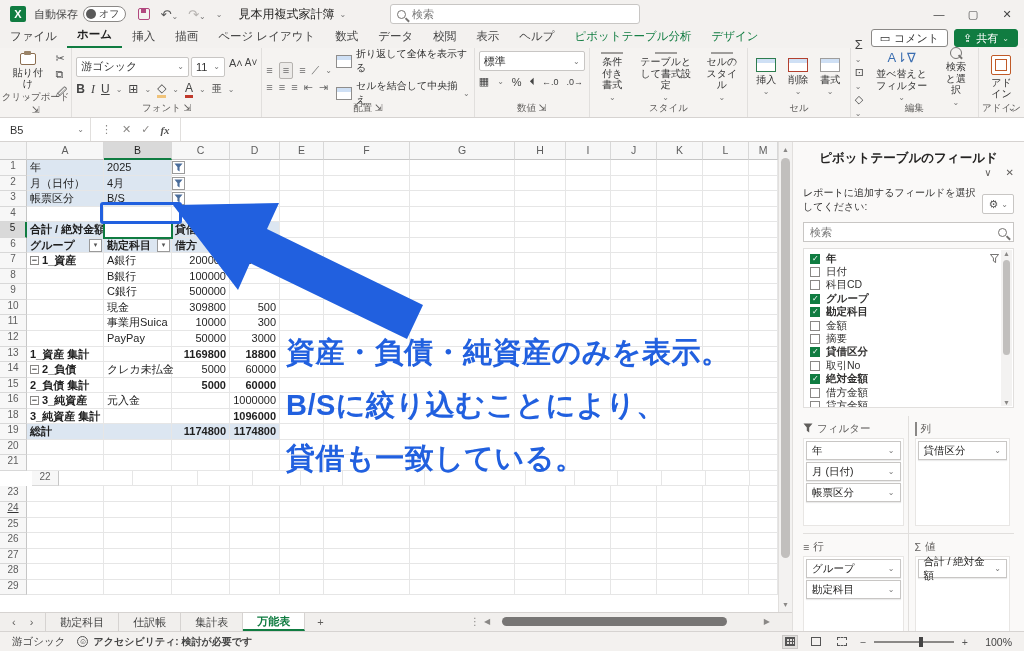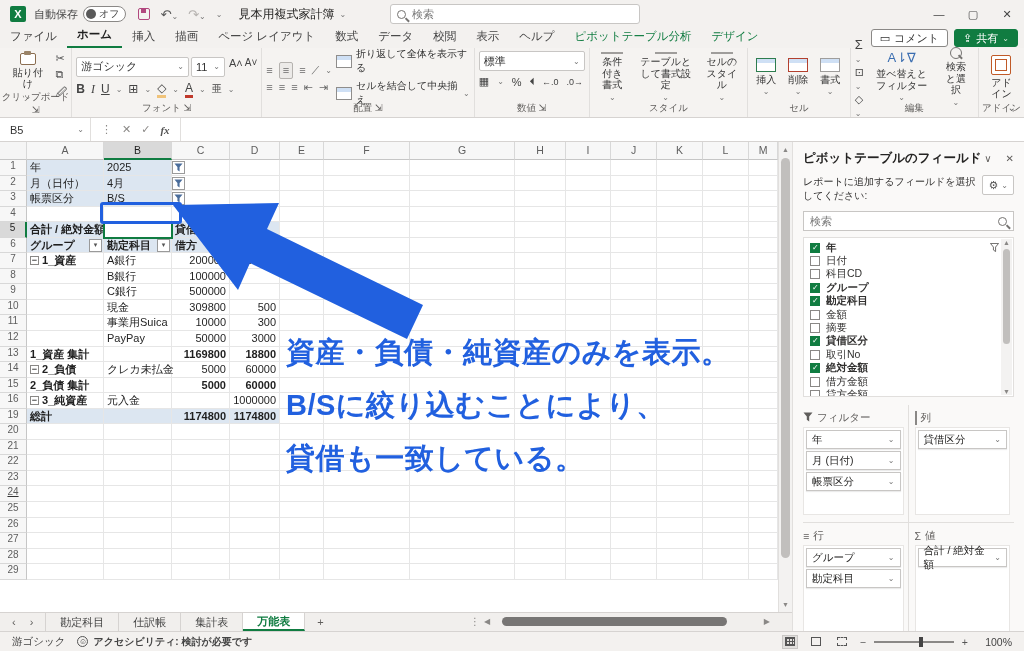--- a/index.html
+++ b/index.html
@@ -98,23 +98,23 @@
   #vthumb { position:absolute; left:2px; right:2px; top:16px; height:400px; background:#c1bfbd; border-radius:5px; }
   #vscroll .arr.bottom { position:absolute; bottom:0; left:0; right:0; }
 
   
   #b3-box { position:absolute; left:100px; top:202px; width:82px; height:22px; border:3px solid #2160DF; border-radius:3px; z-index:5; }
   #arrow-svg { position:absolute; left:0; top:142px; z-index:4; pointer-events:none; }
   #callout { position:absolute; left:286px; top:326px; z-index:5; font-size:29px; font-weight:bold; line-height:53px; letter-spacing:0.5px; white-space:nowrap; }
 
   
   #panel { position:absolute; left:792px; top:142px; width:232px; height:489px; background:#faf9f8; border-left:1px solid #e1dfdd; padding:8px 10px 0; }
-  #panel h1 { font-size:12.5px; color:#252423; display:flex; align-items:center; }
+  #panel h1 { font-size:12.5px; color:#252423; display:flex; align-items:center;flex-direction:column; }
   #panel h1 .sp { margin-left:auto; display:flex; gap:14px; color:#605e5c; font-size:10px; font-weight:normal; }
-  .panel-sub { display:flex; align-items:flex-start; margin-top:8px; font-size:10px; color:#323130; }
+  .panel-sub { display:flex; align-items:flex-end; margin-top:8px; font-size:10px; color:#323130; }
   .gear-btn { margin-left:auto; border:1px solid #c8c6c4; background:#fff; border-radius:2px; height:20px; padding:0 5px; display:flex; align-items:center; gap:3px; color:#555; font-size:11px; }
   .panel-search { margin-top:8px; height:20px; border:1px solid #c8c6c4; background:#fff; display:flex; align-items:center; padding:0 6px; }
   .panel-search input { border:none; outline:none; flex:1; font-size:11px; font-family:inherit; }
   #fieldlist { margin-top:6px; height:160px; border:1px solid #e1dfdd; background:#fff; overflow:hidden; position:relative; padding:3px 14px 0 6px; }
   .fitem { display:flex; align-items:center; gap:6px; height:13.4px; font-size:10.5px; color:#323130; }
   .fitem.on { font-weight:bold; }
   .cb { width:10px; height:10px; border:1px solid #8a8886; background:#fff; flex:none; position:relative; }
   .cb.on { background:#107C41; border-color:#107C41; }
   .cb.on::after { content:"✓"; position:absolute; color:#fff; font-size:8px; left:1px; top:-1px; }
   .fitem .ffilter { margin-left:auto; }
@@ -691,20 +691,36 @@
         <div class="cell" style="width: 86px;"></div>
         <div class="cell" style="width: 105px;"></div>
         <div class="cell" style="width: 51px;"></div>
         <div class="cell" style="width: 45px;"></div>
         <div class="cell" style="width: 46px;"></div>
         <div class="cell" style="width: 46px;"></div>
         <div class="cell" style="width: 46px;"></div>
         <div class="cell" style="width: 29px;"></div>
       </div>
       <div class="grow" style="height: 15.55px;">
+        <div class="rowhead">18</div>
+        <div class="cell bold" style="width: 77px;">3_純資産 集計</div>
+        <div class="cell" style="width: 68px;"></div>
+        <div class="cell" style="width: 58px;"></div>
+        <div class="cell bold num" style="width: 50px;">1096000</div>
+        <div class="cell" style="width: 44px;"></div>
+        <div class="cell" style="width: 86px;"></div>
+        <div class="cell" style="width: 105px;"></div>
+        <div class="cell" style="width: 51px;"></div>
+        <div class="cell" style="width: 45px;"></div>
+        <div class="cell" style="width: 46px;"></div>
+        <div class="cell" style="width: 46px;"></div>
+        <div class="cell" style="width: 46px;"></div>
+        <div class="cell" style="width: 29px;"></div>
+      </div>
+      <div class="grow" style="height: 15.55px;">
         <div class="rowhead">19</div>
         <div class="cell fill bold" style="width: 77px;">総計</div>
         <div class="cell fill" style="width: 68px;"></div>
         <div class="cell fill bold num" style="width: 58px;">1174800</div>
         <div class="cell fill bold num" style="width: 50px;">1174800</div>
         <div class="cell" style="width: 44px;"></div>
         <div class="cell" style="width: 86px;"></div>
         <div class="cell" style="width: 105px;"></div>
         <div class="cell" style="width: 51px;"></div>
         <div class="cell" style="width: 45px;"></div>
@@ -738,21 +754,21 @@
         <div class="cell" style="width: 44px;"></div>
         <div class="cell" style="width: 86px;"></div>
         <div class="cell" style="width: 105px;"></div>
         <div class="cell" style="width: 51px;"></div>
         <div class="cell" style="width: 45px;"></div>
         <div class="cell" style="width: 46px;"></div>
         <div class="cell" style="width: 46px;"></div>
         <div class="cell" style="width: 46px;"></div>
         <div class="cell" style="width: 29px;"></div>
       </div>
-      <div class="grow" style="height: 15.55px;">
+      <div class="grow" style="height: 15.55px; padding-left: 32px;">
         <div class="rowhead">22</div>
         <div class="cell" style="width: 77px;"></div>
         <div class="cell" style="width: 68px;"></div>
         <div class="cell" style="width: 58px;"></div>
         <div class="cell" style="width: 50px;"></div>
         <div class="cell" style="width: 44px;"></div>
         <div class="cell" style="width: 86px;"></div>
         <div class="cell" style="width: 105px;"></div>
         <div class="cell" style="width: 51px;"></div>
         <div class="cell" style="width: 45px;"></div>

